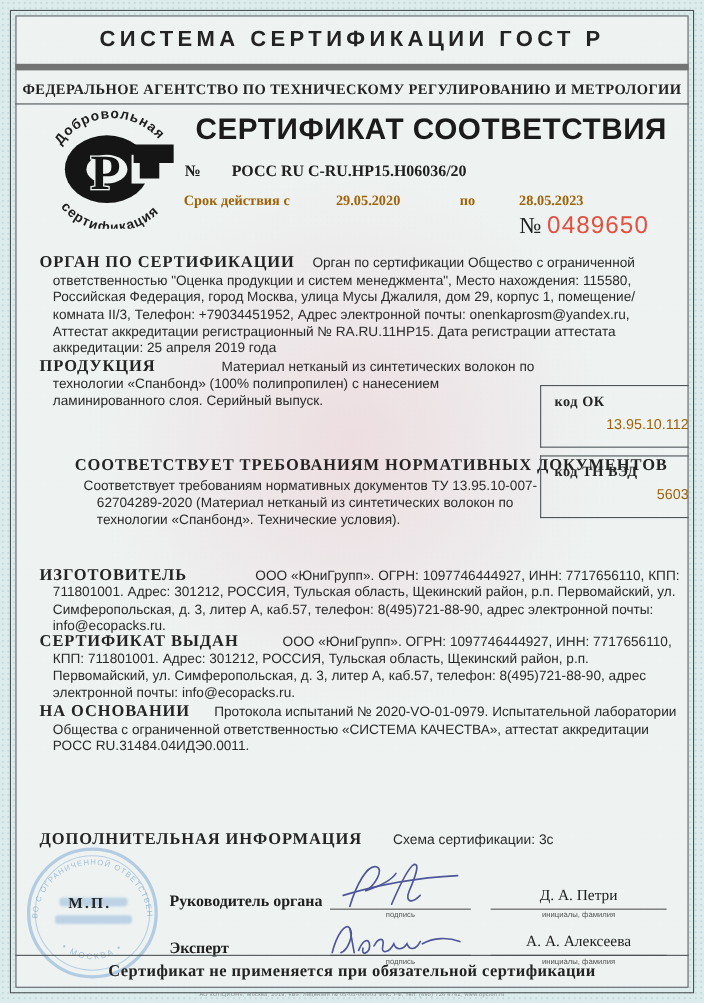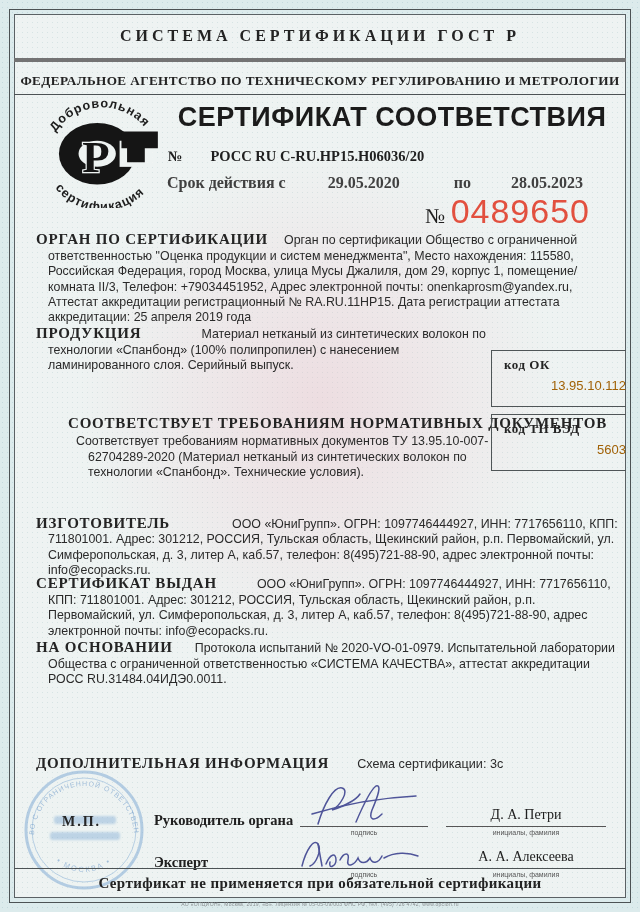--- a/index.html
+++ b/index.html
@@ -17,39 +17,39 @@
     background-color:#eef3f2;
     background-image:
       radial-gradient(55% 40% at 50% 44%, rgba(236,186,197,0.38), rgba(236,186,197,0) 72%),
       radial-gradient(#d5e4e4 0.5px, rgba(0,0,0,0) 0.6px);
     background-size:100% 100%,5px 5px;
   }
   .content{position:absolute;inset:14px;font-size:12.4px;}
 
   
   .h-system{position:absolute;top:0;left:0;right:0;height:44px;display:flex;align-items:center;justify-content:center;
-    border-bottom:4px solid #737373;
-    font-family:Liberation Serif, serif;font-weight:bold;font-size:16px;letter-spacing:4px;color:#232323;}
+    border-bottom:6px solid #737373;
+    font-family:Liberation Sans, sans-serif;font-weight:bold;font-size:20px;letter-spacing:4px;color:#232323;}
   .h-agency{position:absolute;top:54px;left:0;right:0;height:26px;display:flex;align-items:center;justify-content:center;
     border-bottom:1px solid #4c5254;
     font-family:"Liberation Serif", serif;font-weight:bold;font-size:13.2px;letter-spacing:0.4px;color:#232323;}
 
   .logo{position:absolute;left:16px;top:80px;width:140px;height:114px;}
   .doc-title{position:absolute;left:148px;top:88px;width:460px;text-align:center;
     font-weight:bold;font-size:27px;letter-spacing:0.5px;color:#1b1b1b;}
 
   .num-row{position:absolute;left:154px;top:134px;font-family:"Liberation Serif", serif;font-weight:bold;font-size:14.5px;color:#202020;}
   .num-row .no{margin-right:28px;}
-  .validity{position:absolute;left:153px;top:160px;font-family:"Liberation Serif", serif;font-weight:bold;font-size:16px;color:#404040;}
+  .validity{position:absolute;left:153px;top:160px;font-family:"Liberation Serif", serif;font-weight:bold;font-size:13px;color:#a16207;}
   .validity span{display:inline-block;}
   .validity .lab{margin-right:42px;}
   .validity .d1{margin-right:54px;}
   .validity .po{margin-right:40px;}
   .blank-num{position:absolute;right:36px;top:178px;font-family:"Liberation Serif", serif;font-size:21px;color:#202020;}
-  .blank-num .digits{color:#e2503f;font-family:"Liberation Sans", sans-serif;font-size:34px;letter-spacing:1px;}
+  .blank-num .digits{color:#e2503f;font-family:"Liberation Sans", sans-serif;font-size:22px;letter-spacing:1px;}
 
   
   .sec{position:absolute;left:22px;right:22px;line-height:15.4px;}
   .sec .hd{font-family:"Liberation Serif", serif;font-weight:bold;font-size:15px;letter-spacing:0.8px;color:#242424;}
   .sec .tx{font-size:12.4px;color:#2a2a2a;}
   .hang{padding-left:12px;text-indent:-12px;}
 
   .sec-org{top:206px;width:572px;}
   .sec-org .hd{margin-right:16px;}
 

